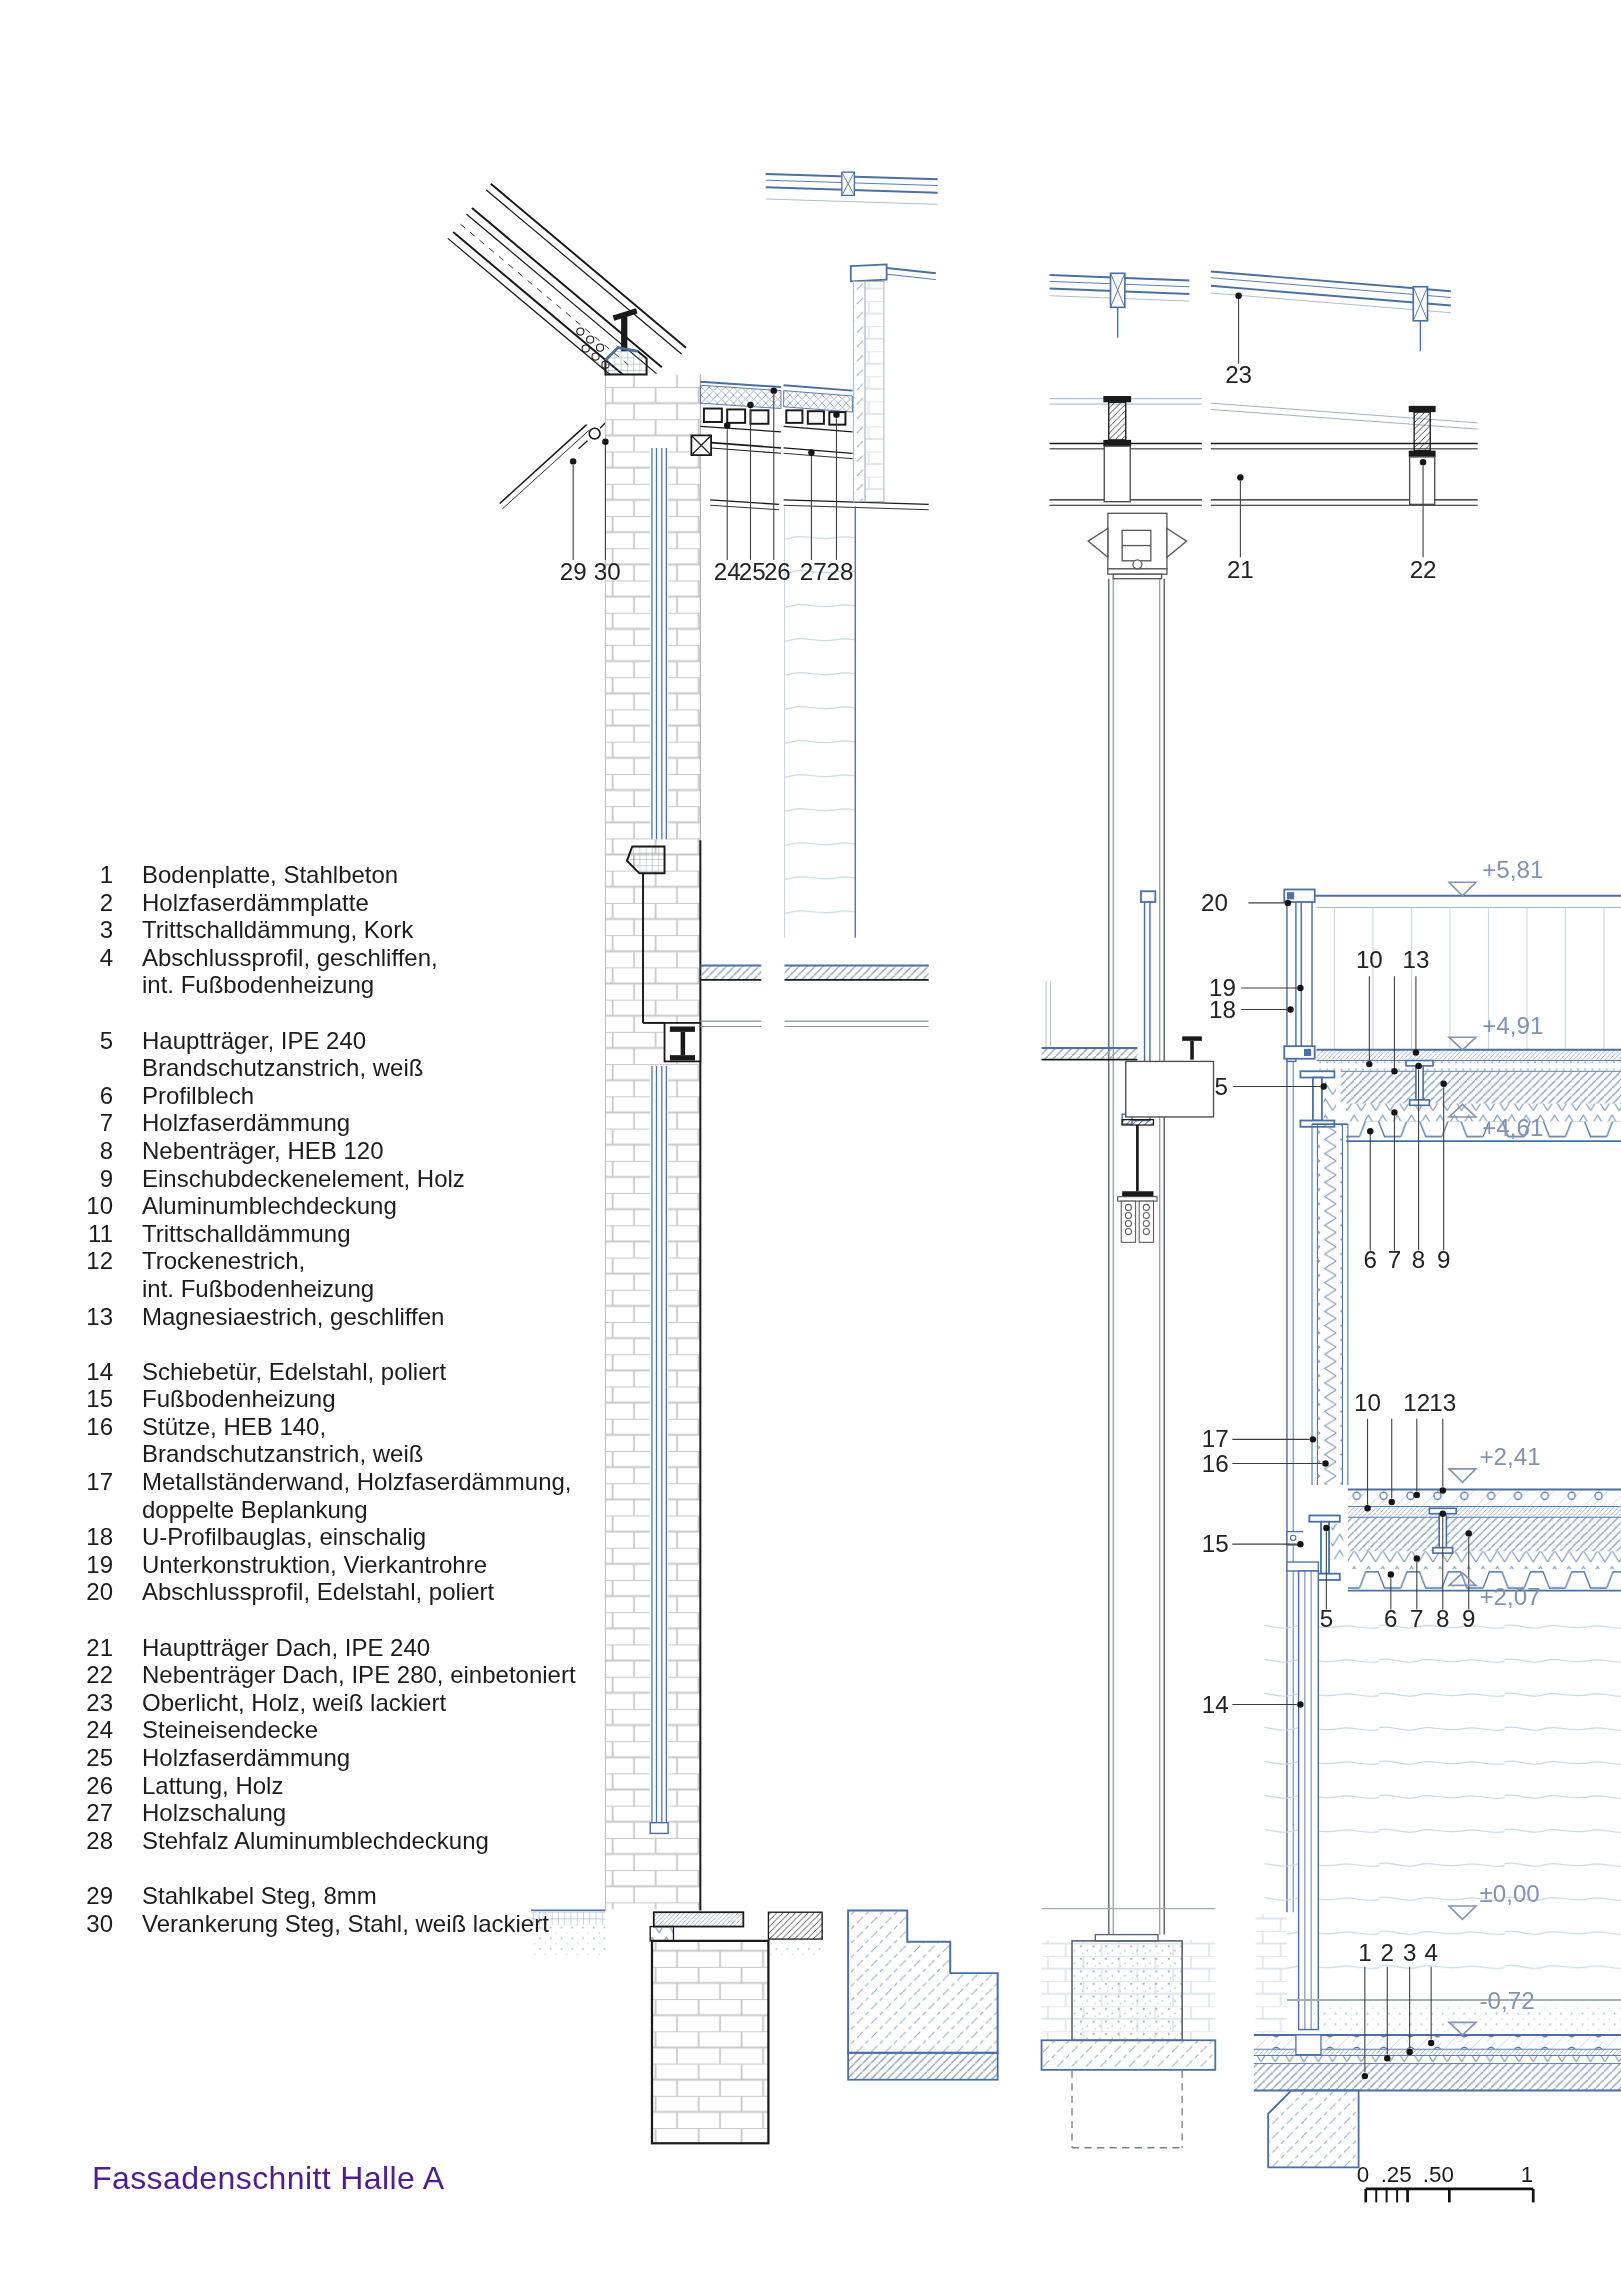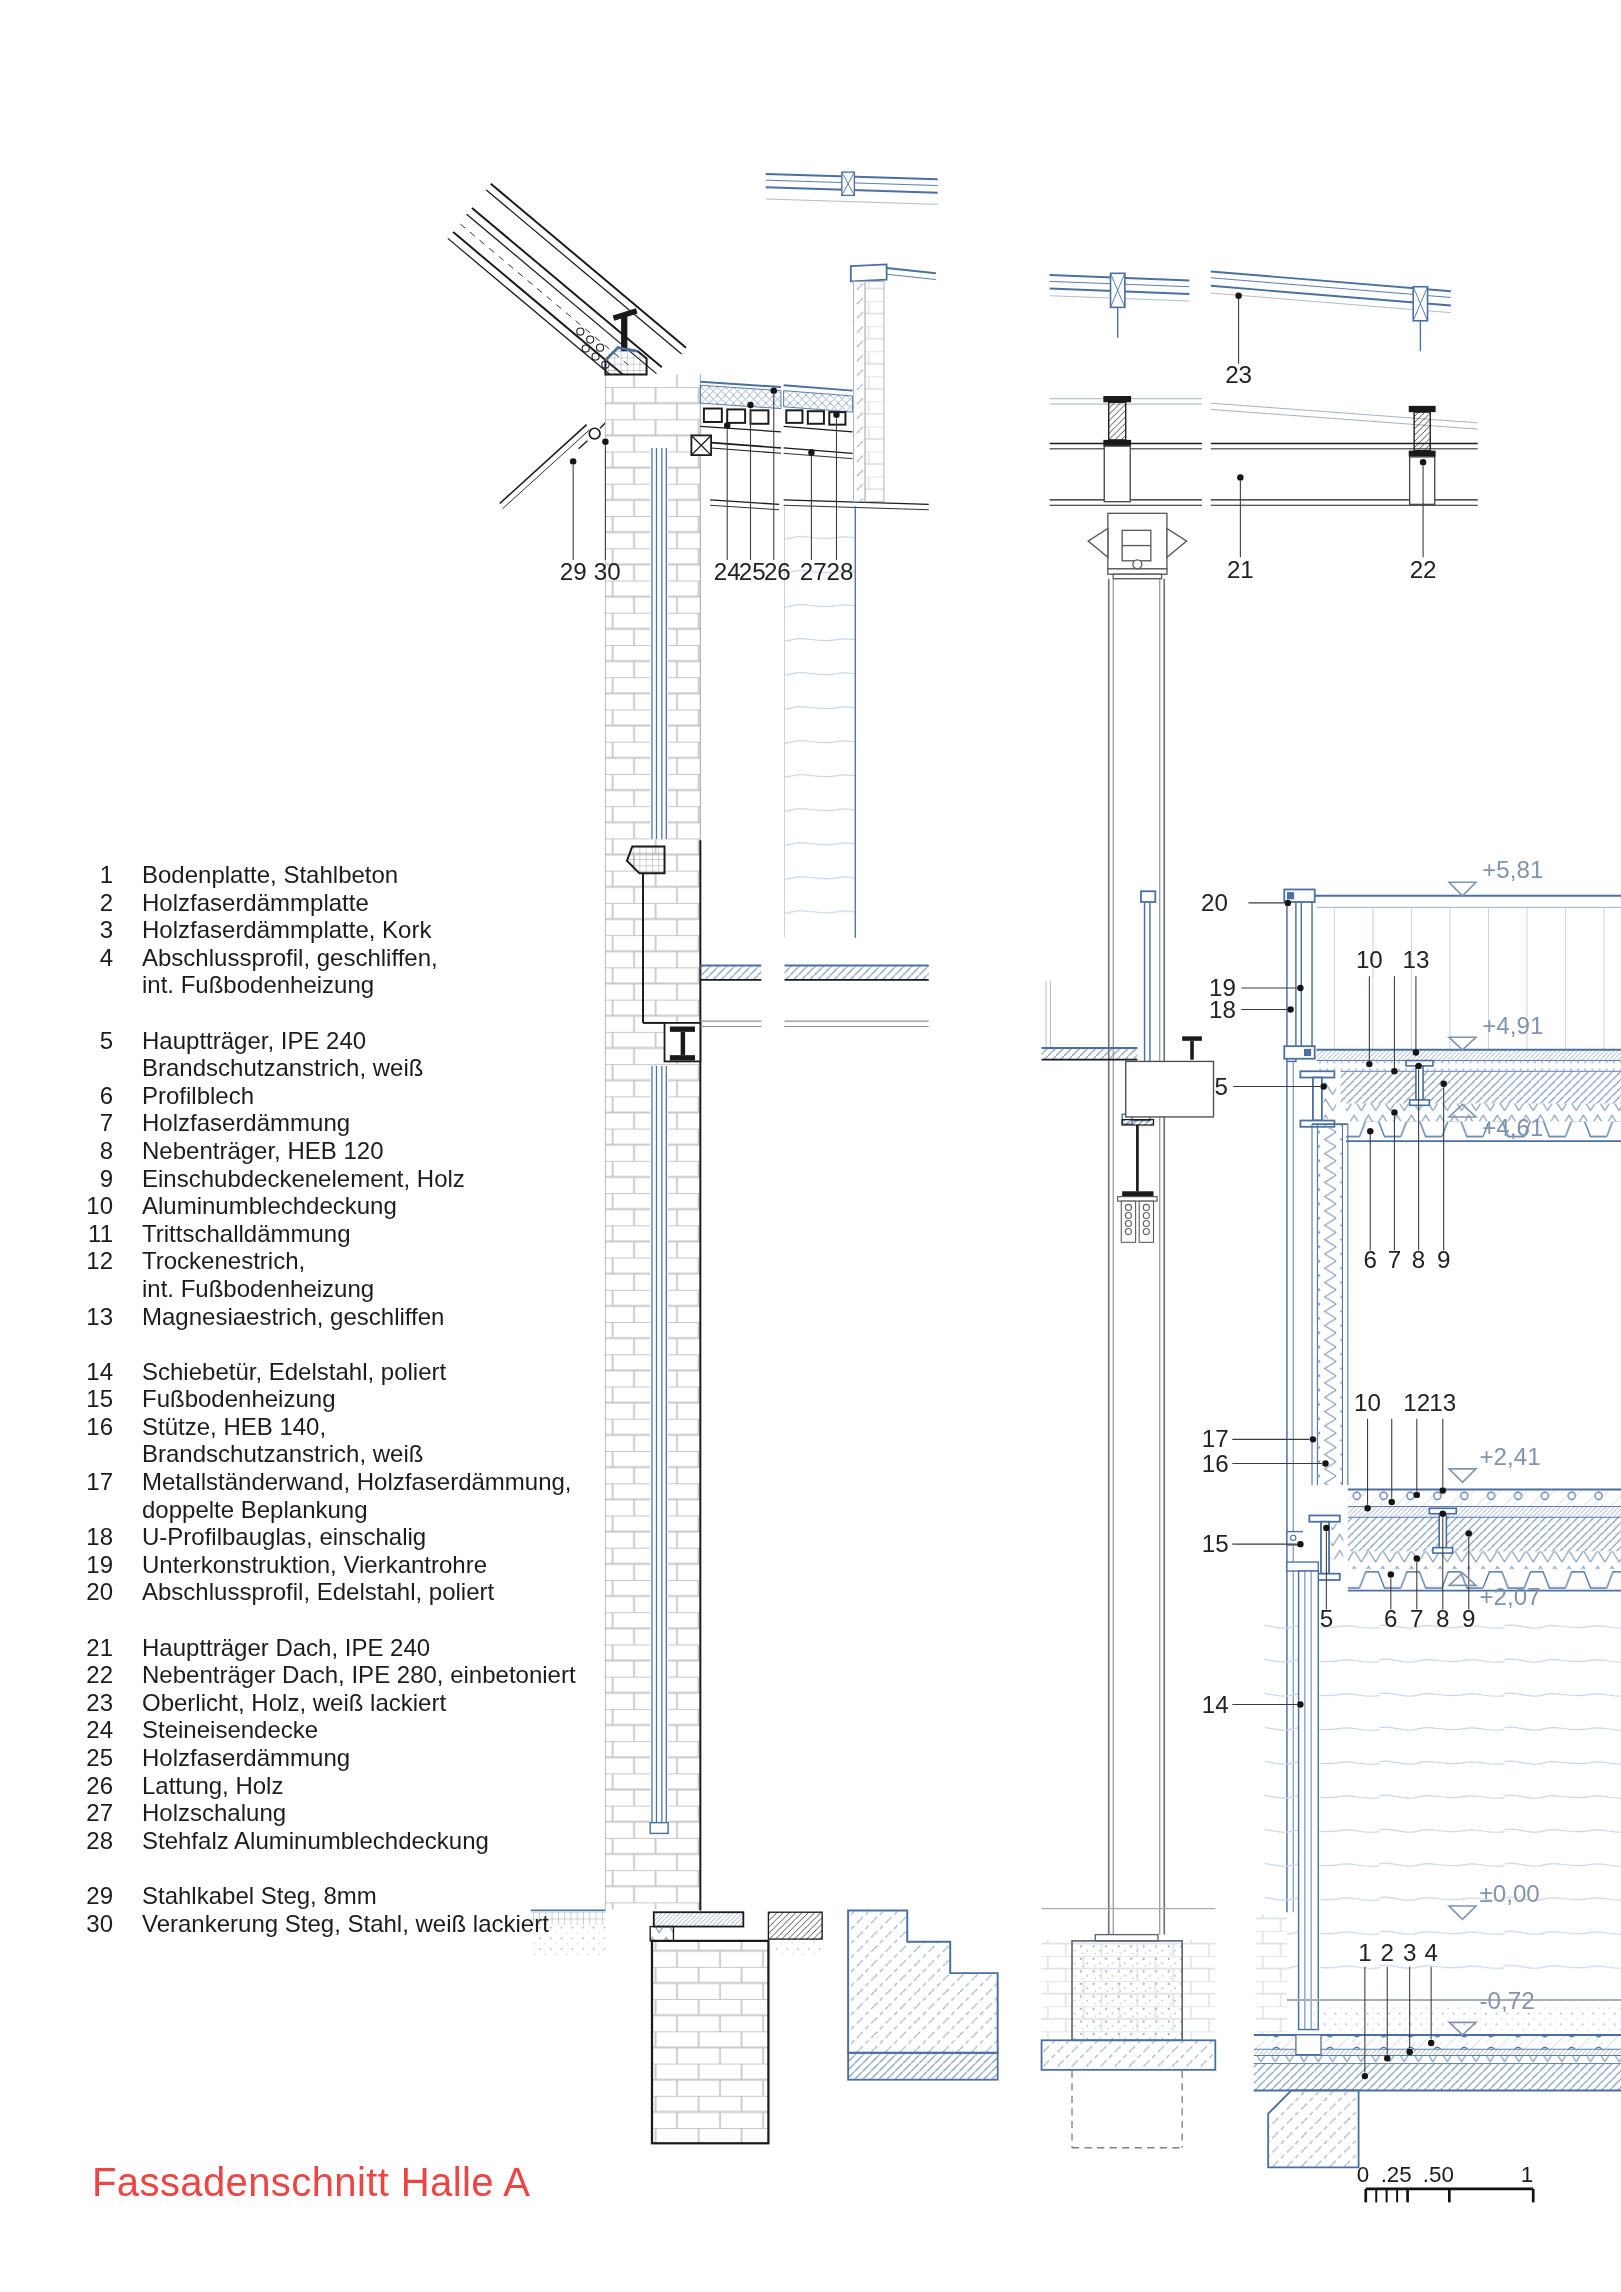--- a/index.html
+++ b/index.html
@@ -4,21 +4,21 @@
 <style>
   html,body{margin:0;padding:0;background:#fff;}
   .canvas{position:relative;width:1621px;height:2293px;background:#ffffff;overflow:hidden;
           font-family:"Liberation Sans",sans-serif;}
   .drawing-svg{position:absolute;left:0;top:0;width:1621px;height:2293px;}
   .legend{position:absolute;left:77px;top:861px;color:#1c1c1c;}
   .lgroup{margin-bottom:27.6px;}
   .lrow{display:flex;line-height:27.6px;font-size:24px;}
   .lnum{width:36px;text-align:right;flex:0 0 36px;}
   .ltxt{margin-left:29px;white-space:nowrap;}
-  .title{position:absolute;left:92px;top:2160px;font-size:40px;color:#ef4444;letter-spacing:0.4px;}
+  .title{position:absolute;left:92px;top:2160px;font-size:32px;color:#4c1d95;letter-spacing:0.4px;}
   text{font-family:"Liberation Sans",sans-serif;}
   .cnum{font-size:27px;fill:#222222;}
   .elev{font-size:27px;fill:#8293ae;}
   .scl{font-size:25px;fill:#1a1a1a;}
 </style>
 </head>
 <body>
 
 <div class="canvas">
 
@@ -590,21 +590,21 @@
         <div class="lrow">
           <span class="lnum">1</span>
           <span class="ltxt">Bodenplatte, Stahlbeton</span>
         </div>
         <div class="lrow">
           <span class="lnum">2</span>
           <span class="ltxt">Holzfaserdämmplatte</span>
         </div>
         <div class="lrow">
           <span class="lnum">3</span>
-          <span class="ltxt">Holzfaserdämmplatte, Kork</span>
+          <span class="ltxt">Trittschalldämmung, Kork</span>
         </div>
         <div class="lrow">
           <span class="lnum">4</span>
           <span class="ltxt">Abschlussprofil, geschliffen,</span>
         </div>
         <div class="lrow">
           <span class="lnum"></span>
           <span class="ltxt">int. Fußbodenheizung</span>
         </div>
       </div>

